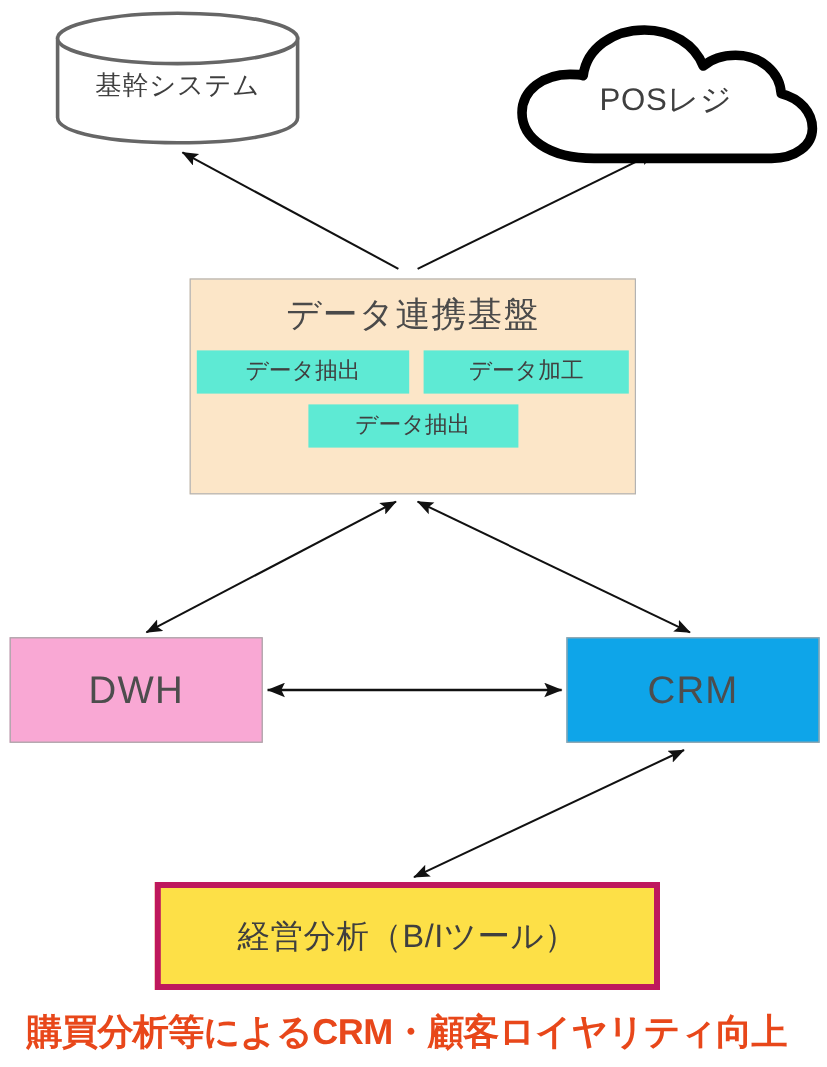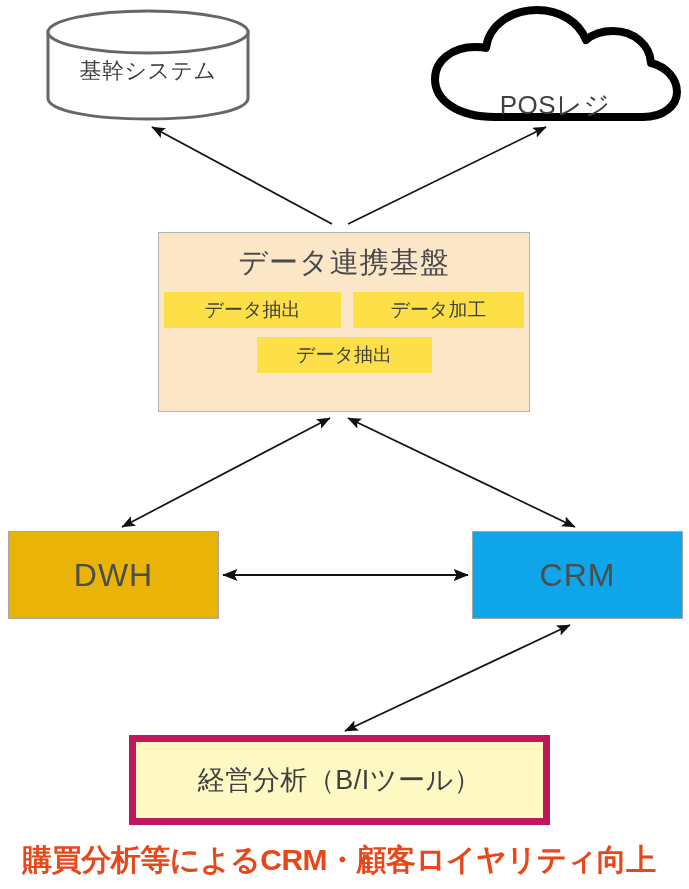--- a/index.html
+++ b/index.html
@@ -57,24 +57,23 @@
     color: #3f3f3f;
     font-size: 22px;
     letter-spacing: 0.5px;
     white-space: nowrap;
   }
   #node-core-system .shape-label {
     margin-top: 12px;
   }
   #node-pos-register {
     left: 427px;
-    top: 3px;
+    top: 18px;
     width: 256px;
     height: 120px;
-    align-items: flex-end;
   }
   #node-pos-register .shape-label {
     margin-top: 10px;
     font-size: 26px;
   }
 
   
   #node-integration-platform {
     left: 158px;
     top: 232px;
@@ -94,38 +93,38 @@
     white-space: nowrap;
   }
   .subproc-row {
     display: flex;
     justify-content: center;
     width: 100%;
   }
   .subproc-row.row-1 { gap: 12px; }
   .subproc-row.row-2 { margin-top: 9px; }
   .subproc-box {
-    background: #fde047;
+    background: #5eead4;
     color: #404040;
     font-size: 19px;
     line-height: 1;
     padding: 8px 14px 9px 14px;
     white-space: nowrap;
   }
   #subproc-extract { min-width: 149px; }
   #subproc-process { min-width: 143px; }
   #subproc-transform { min-width: 147px; }
 
   
   #node-dwh {
     left: 8px;
     top: 531px;
     width: 211px;
     height: 88px;
-    background: #eab308;
+    background: #f9a8d4;
     border: 1px solid #a6a6a6;
   }
   #node-crm {
     left: 472px;
     top: 531px;
     width: 211px;
     height: 88px;
     background: #0ea5e9;
     border: 1px solid #a6a6a6;
   }
@@ -135,22 +134,22 @@
     font-size: 32px;
     letter-spacing: 1px;
   }
 
   
   #node-bi-tool {
     left: 129px;
     top: 735px;
     width: 421px;
     height: 90px;
-    background: #fef9c3;
-    border: 7px solid #be185d;
+    background: #fde047;
+    border: 5px solid #be185d;
   }
   #node-bi-tool .node-label {
     color: #3f3f3f;
     font-size: 27px;
     letter-spacing: 0.5px;
     white-space: nowrap;
   }
 
   
   #caption-outcome {

